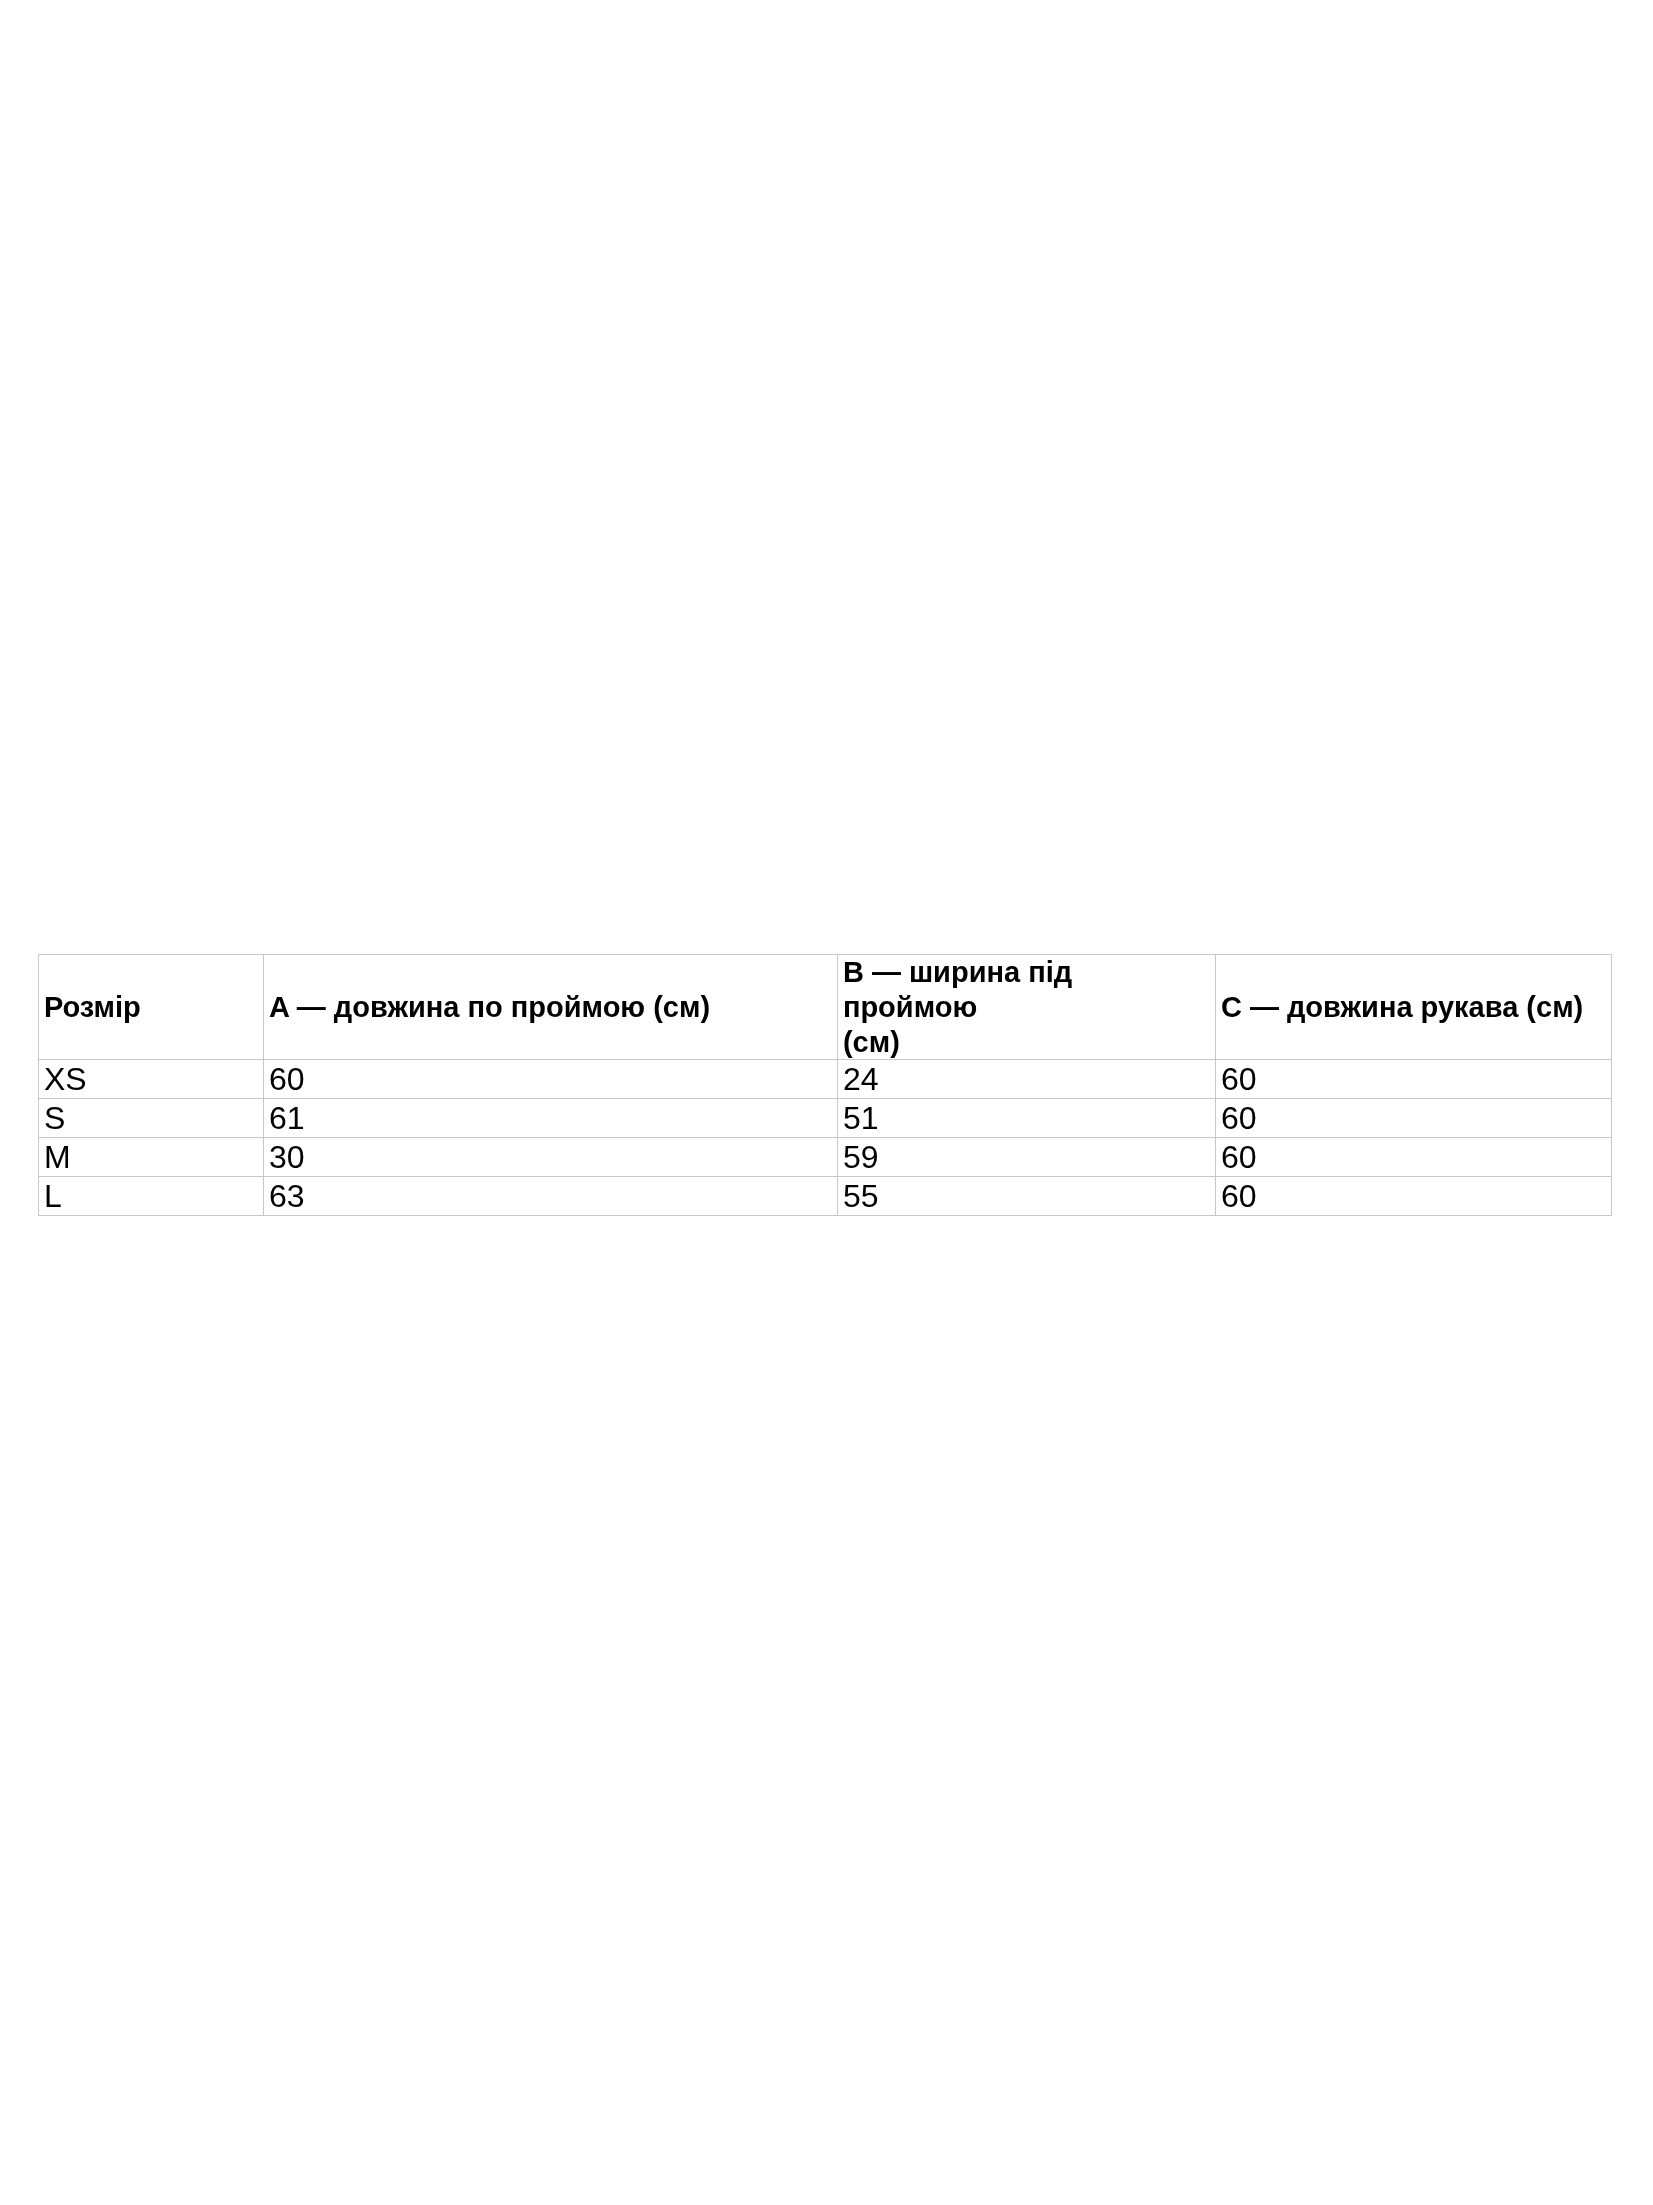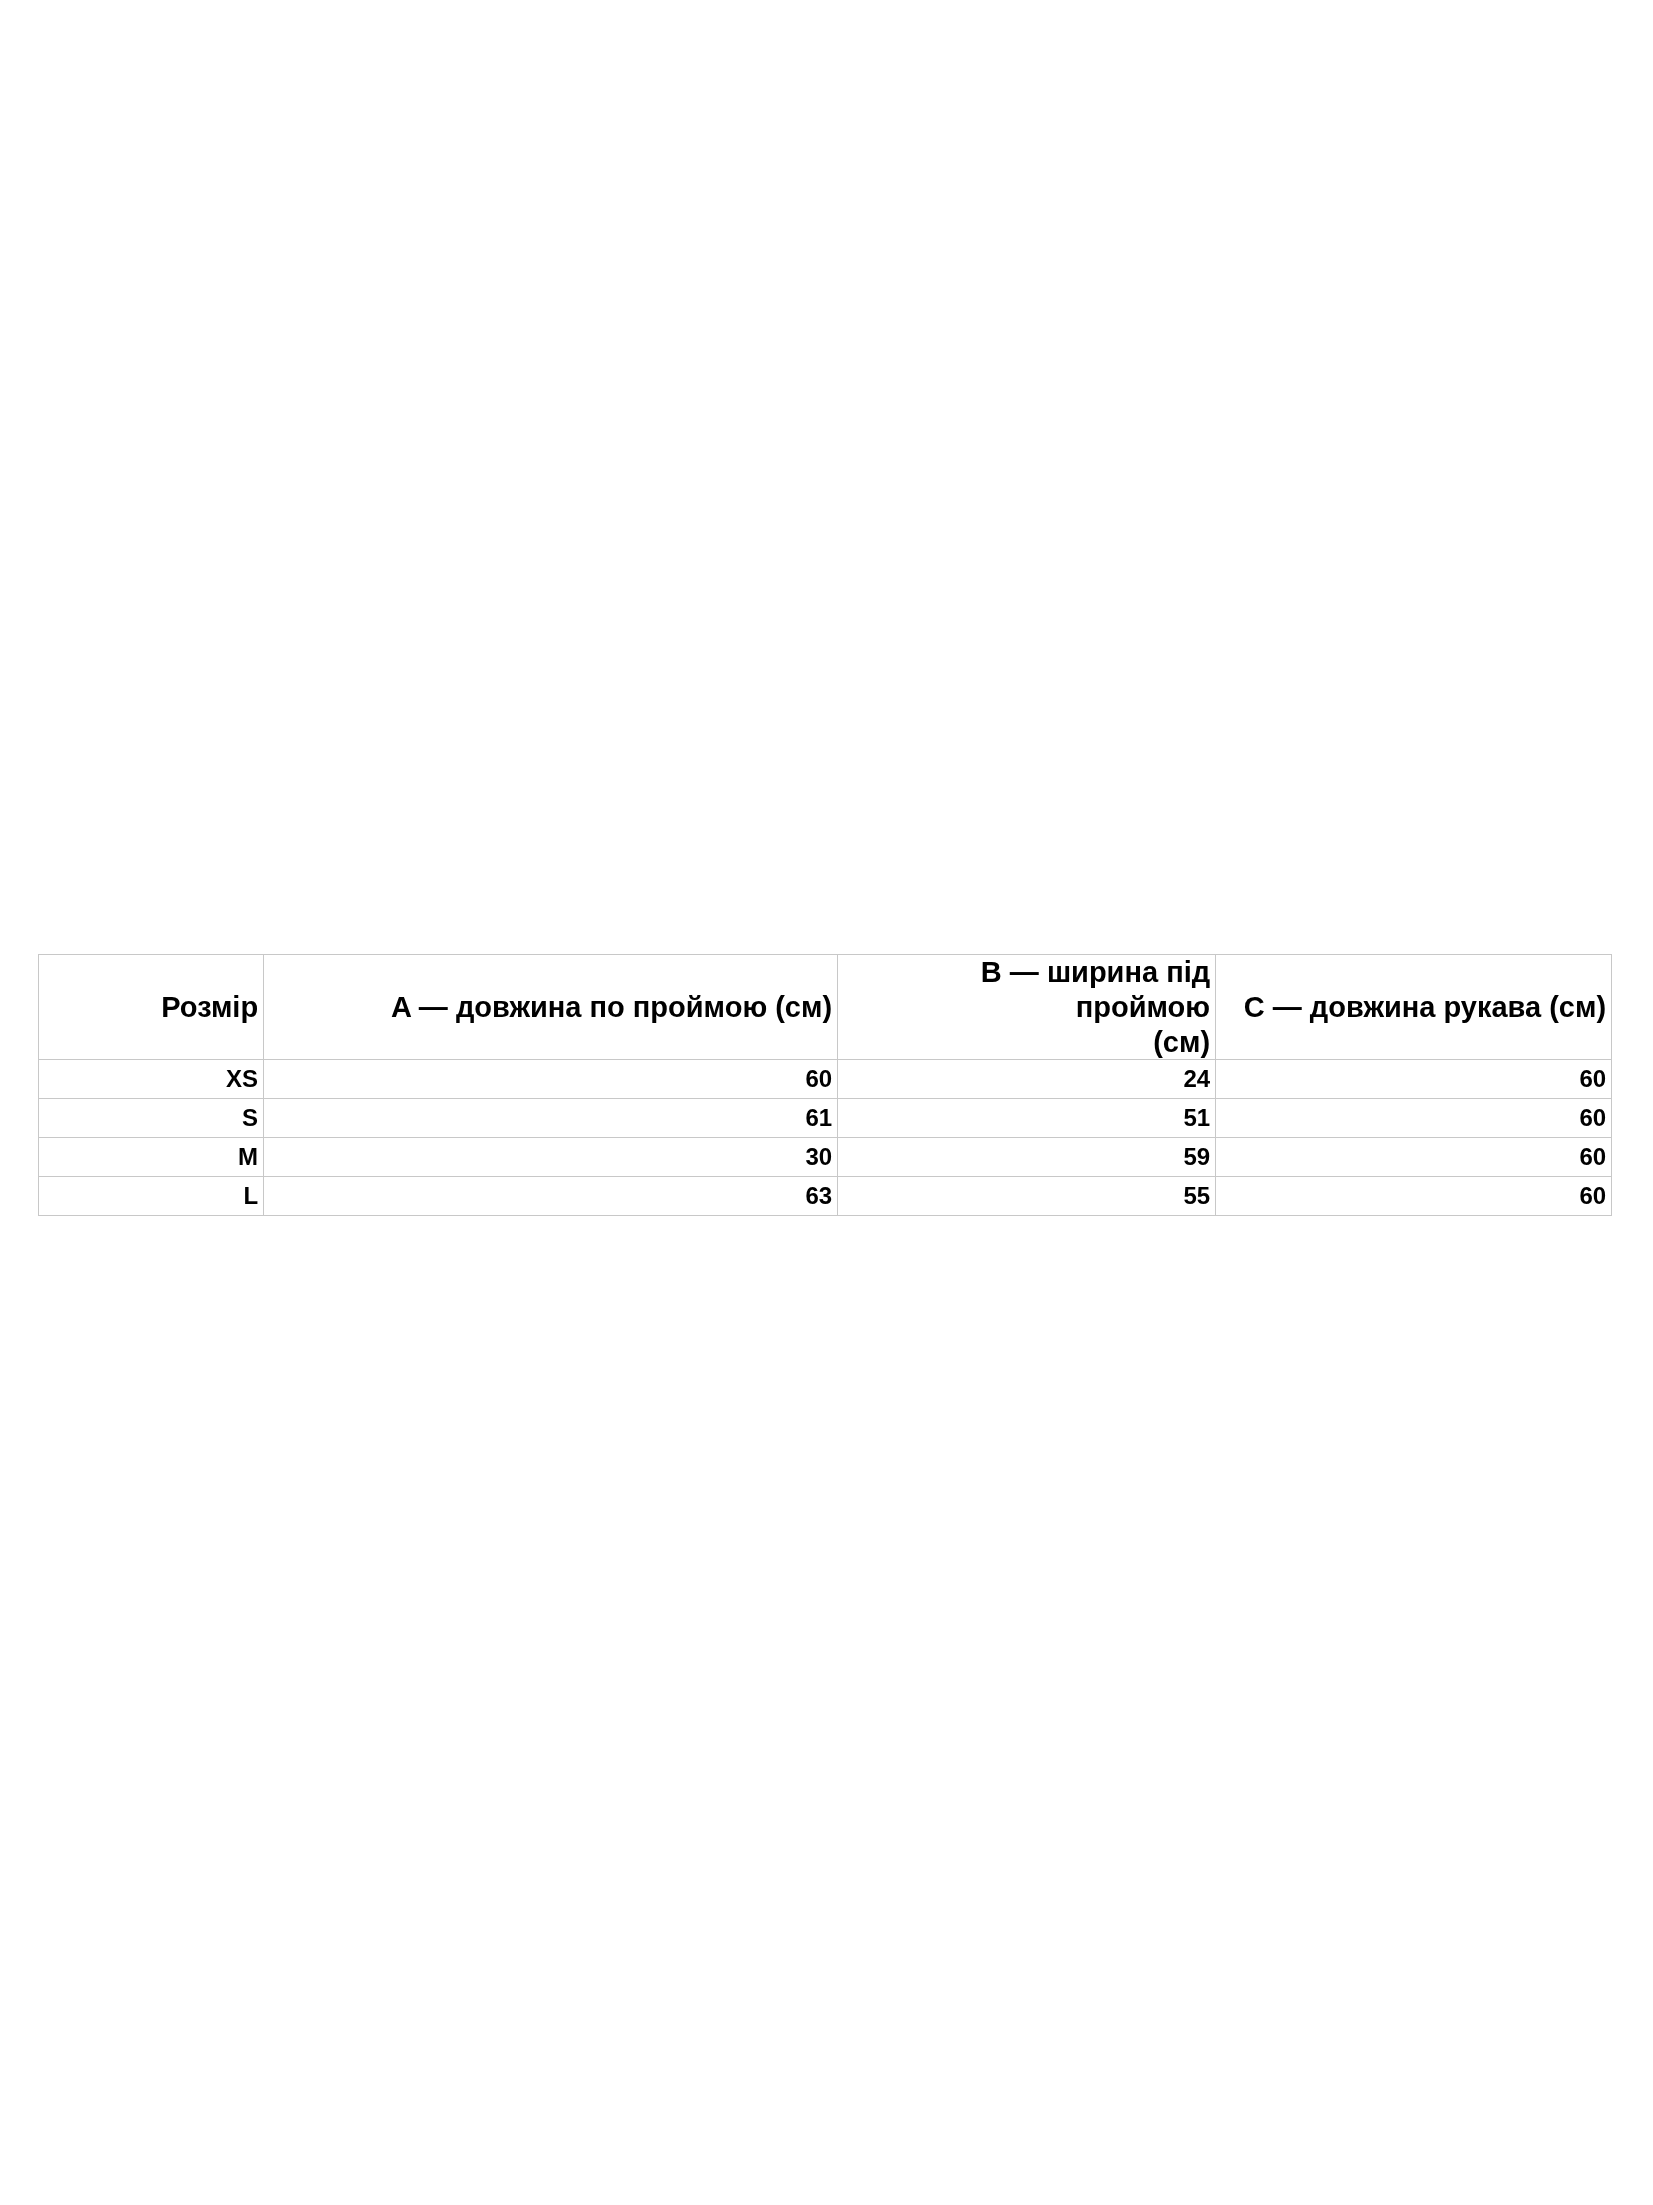--- a/index.html
+++ b/index.html
@@ -22,36 +22,36 @@
     font-weight: 700;
   }
   .size-chart col.c1 { width: 225px; }
   .size-chart col.c2 { width: 574px; }
   .size-chart col.c3 { width: 378px; }
   .size-chart col.c4 { width: 396px; }
   .size-chart th,
   .size-chart td {
     border: 1.6px solid #c8c8c8;
     background: #ffffff;
-    text-align: right;
+    text-align: left;
     vertical-align: middle;
     padding: 0 4.9px;
     overflow: hidden;
   }
   .size-chart thead th {
     height: 80px;
     font-size: 29px;
     line-height: 1.2;
     font-weight: 700;
     white-space: pre-line;
   }
   .size-chart tbody td {
     height: 39px;
-    font-size: 24px;
-    font-weight: 700;
+    font-size: 32px;
+    font-weight: 400;
   }
 </style>
 </head>
 <body>
 
 <table class="size-chart">
   <colgroup>
     <col class="c1">
     <col class="c2">
     <col class="c3">

